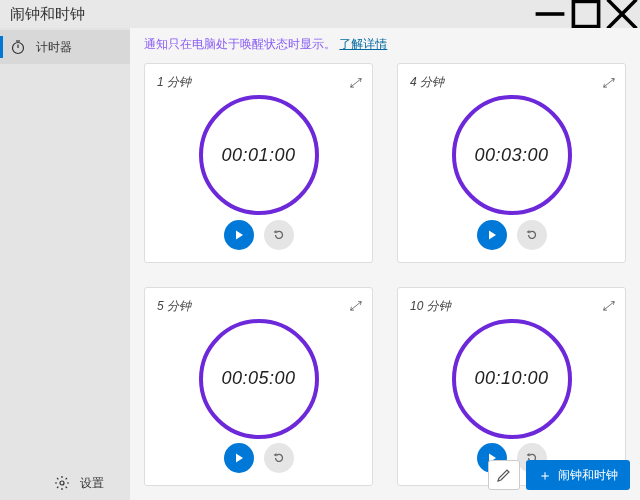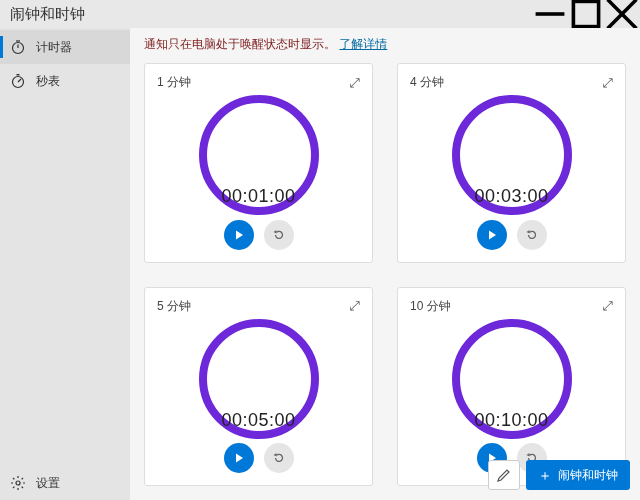--- a/index.html
+++ b/index.html
@@ -6,33 +6,33 @@
 body { width: 640px; height: 500px; background: #f0f0f0; overflow: hidden; display: flex; flex-direction: column; }
 .titlebar { height: 28px; display: flex; align-items: center; background: #e8e8e8; }
 .titlebar-title { font-size: 15px; padding-left: 10px; color: #333; flex: 1; }
 .win-controls { display: flex; }
 .win-btn { width: 36px; height: 28px; display: flex; align-items: center; justify-content: center; font-size: 10px; cursor: pointer; }
 .app-body { flex: 1; display: flex; overflow: hidden; }
 .sidebar { width: 130px; background: #e4e4e4; display: flex; flex-direction: column; padding-top: 2px; }
 .sidebar-item { display: flex; align-items: center; height: 34px; padding-left: 10px; cursor: pointer; font-size: 12px; color: #333; gap: 10px; }
 .sidebar-item.active { background: #d8d8d8; position: relative; }
 .sidebar-item.active::before { content: ""; position: absolute; left: 0; top: 6px; bottom: 6px; width: 3px; background: #0078d7; }
-.sidebar-bottom { margin-top: auto; }
+.sidebar-bottom { margin-top: auto; padding-left: 44px; }
 .icon { width: 16px; height: 16px; display: inline-flex; align-items: center; justify-content: center; }
 .icon svg { width: 16px; height: 16px; }
 .main { flex: 1; background: #f5f5f5; display: flex; flex-direction: column; overflow: hidden; position: relative; }
 .notice { padding: 8px 14px 6px; font-size: 12px; }
-.notice-text { color: #7f1d1d; }
+.notice-text { color: #8b5cf6; }
 .notice-link { color: #0369a1; text-decoration: underline; cursor: pointer; }
-.cards { flex: 1; display: grid; grid-template-columns: 1fr 1fr; gap: 24px; padding: 4px 14px 14px; overflow: hidden; }
+.cards { flex: 1; display: grid; grid-template-columns: 1fr 1fr; gap: 24px; padding: 4px 14px 14px; overflow: hidden; font-style: italic; }
 .card { background: #fff; border: 1px solid #ddd; border-radius: 3px; display: flex; flex-direction: column; padding: 10px 12px; position: relative; }
 .card-head { display: flex; justify-content: space-between; align-items: center; font-size: 12px; color: #444; margin-bottom: 4px; }
 .expand-icon { cursor: pointer; font-size: 13px; color: #555; }
 .dial-wrap { flex: 1; display: flex; align-items: center; justify-content: center; }
-.dial { width: 120px; height: 120px; border-radius: 50%; border: 8px solid #6d28d9; display: flex; align-items: flex-end; justify-content: center; }
+.dial { width: 120px; height: 120px; border-radius: 50%; border: 4px solid #6d28d9; display: flex; align-items: center; justify-content: center; }
 .time { font-size: 18px; color: #222; letter-spacing: 0.5px; }
 .card-controls { display: flex; justify-content: center; gap: 10px; padding: 4px 0 2px; }
 .ctrl { width: 30px; height: 30px; border-radius: 50%; display: flex; align-items: center; justify-content: center; cursor: pointer; }
 .ctrl.play { background: #0078d7; color: #fff; }
 .ctrl.reset { background: #e5e5e5; color: #666; }
 .ctrl svg { width: 12px; height: 12px; }
 .bottom-bar { position: absolute; right: 10px; bottom: 10px; display: flex; gap: 6px; align-items: center; }
 .edit-btn { width: 32px; height: 30px; background: #fff; border: 1px solid #ccc; border-radius: 3px; display: flex; align-items: center; justify-content: center; cursor: pointer; }
 .add-btn { height: 30px; background: #0078d7; color: #fff; border-radius: 3px; padding: 0 12px; display: flex; align-items: center; gap: 6px; font-size: 12px; cursor: pointer; }
 .plus { font-size: 14px; line-height: 1; }
@@ -67,30 +67,20 @@
     <div class="sidebar-item active">
       <span class="icon">
           <svg viewBox="0 0 16 16">
             <circle cx="8" cy="9" r="5.5" fill="none" stroke="#333" stroke-width="1.2"></circle>
             <line x1="8" y1="9" x2="8" y2="5.5" stroke="#333" stroke-width="1.2"></line>
             <line x1="6" y1="2" x2="10" y2="2" stroke="#333" stroke-width="1.2"></line>
           </svg>
         </span>
       <span>计时器</span>
     </div>
-    <div class="sidebar-item">
-      <span class="icon">
-          <svg viewBox="0 0 16 16">
-            <circle cx="8" cy="9" r="5.5" fill="none" stroke="#333" stroke-width="1.2"></circle>
-            <line x1="8" y1="9" x2="11" y2="6" stroke="#333" stroke-width="1.2"></line>
-            <rect x="6.5" y="1" width="3" height="1.5" fill="#333"></rect>
-          </svg>
-        </span>
-      <span>秒表</span>
-    </div>
     <div class="sidebar-bottom">
       <div class="sidebar-item">
         <span class="icon">
             <svg viewBox="0 0 16 16">
               <circle cx="8" cy="8" r="2" fill="none" stroke="#333" stroke-width="1.2"></circle>
               <path d="M8 1v2M8 13v2M1 8h2M13 8h2M3 3l1.4 1.4M11.6 11.6L13 13M13 3l-1.4 1.4M4.4 11.6L3 13" stroke="#333" stroke-width="1.2"></path>
             </svg>
           </span>
         <span>设置</span>
       </div>

